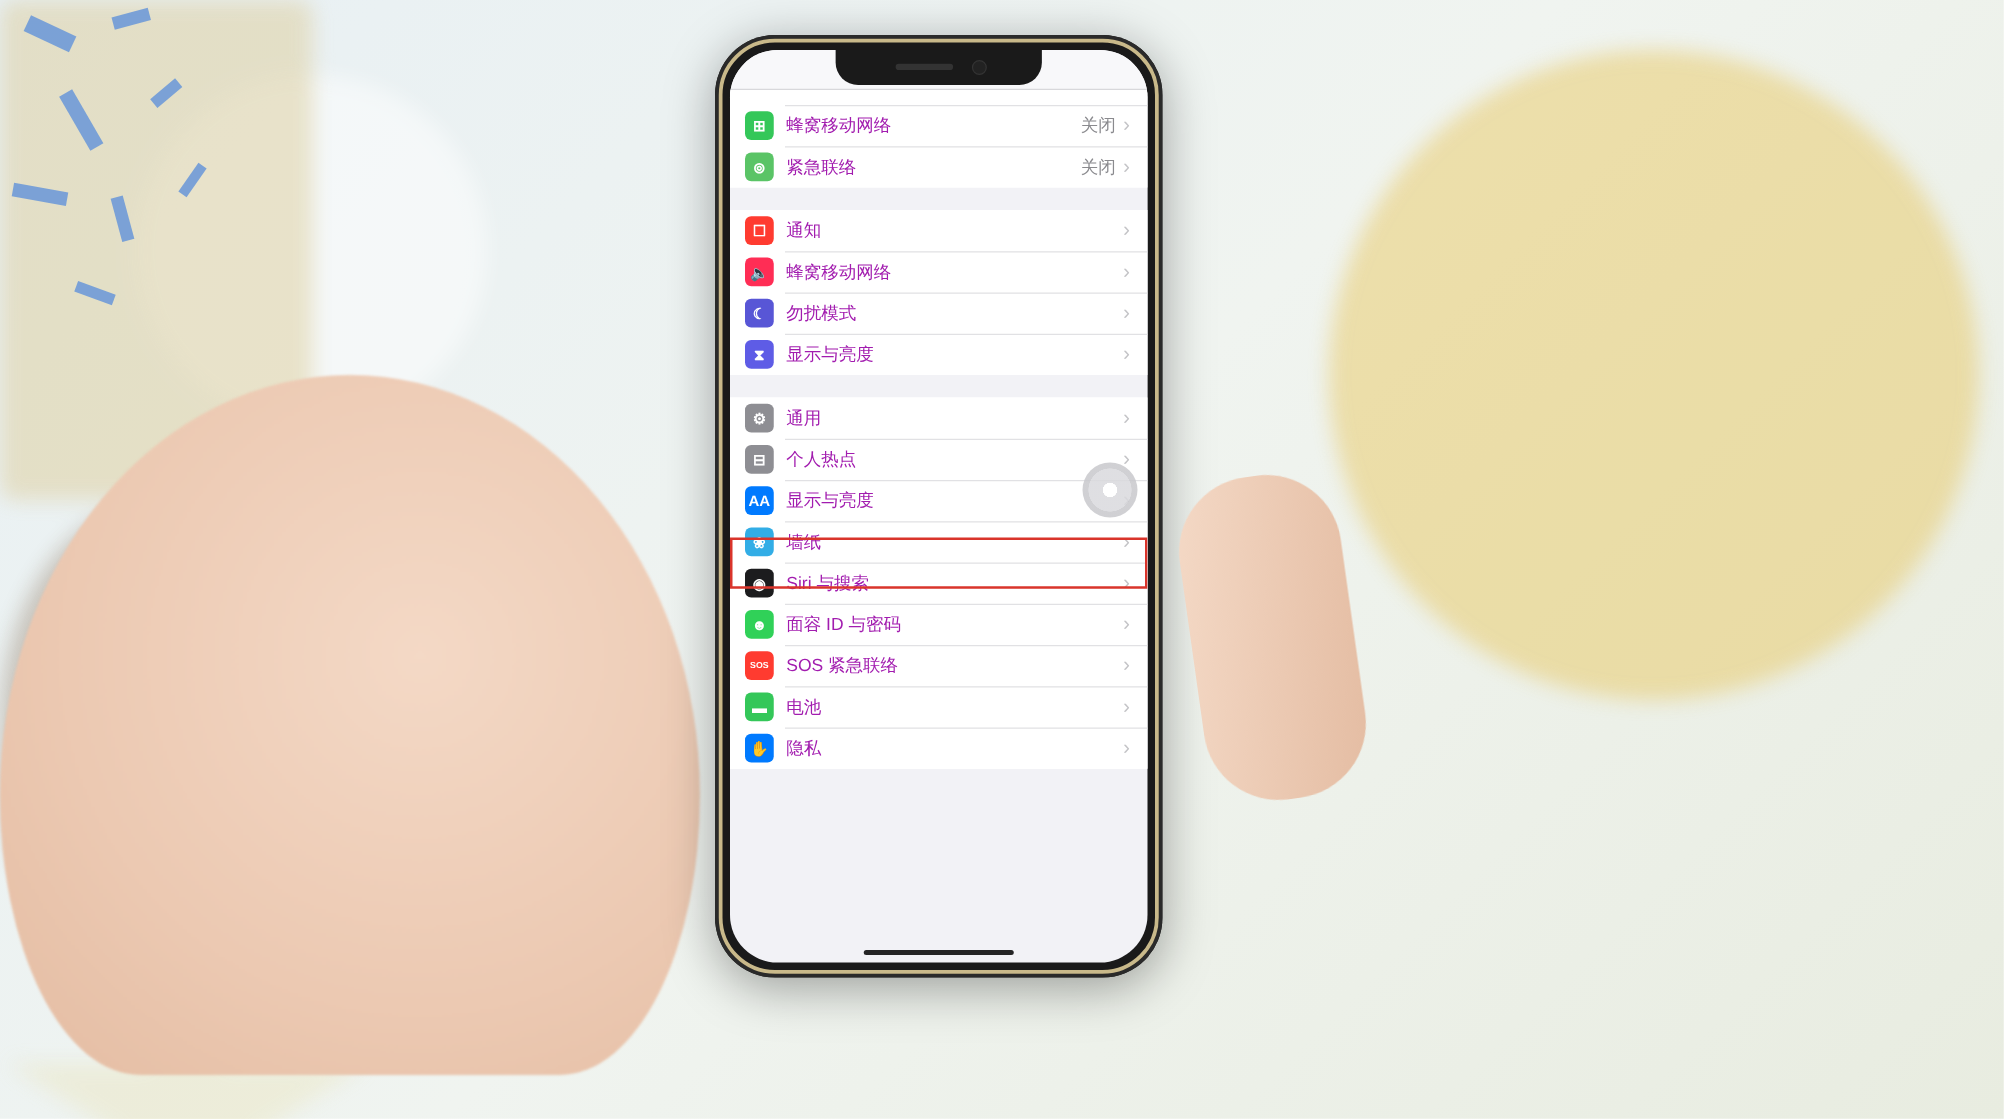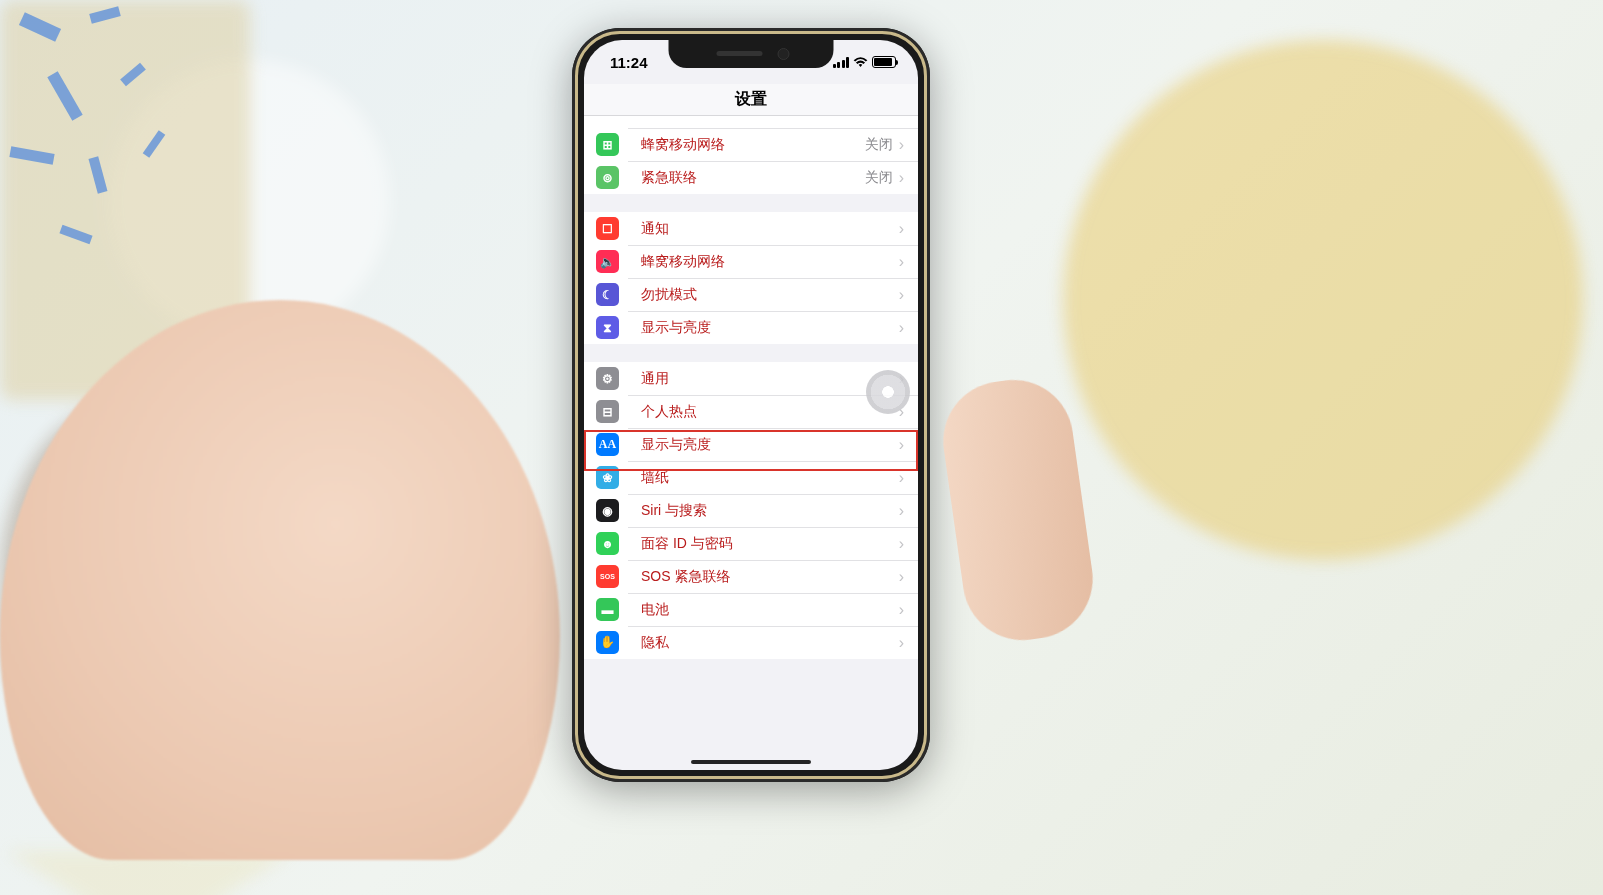--- a/index.html
+++ b/index.html
@@ -102,32 +102,32 @@
   .row + .row::before{
     content:""; position:absolute; left:44px; right:0; top:0;
     height:0.5px; background:#e1e1e4;
   }
   .row-partial-top{height:12px !important; overflow:hidden; align-items:flex-end;}
   .app-icon{
     width:23px; height:23px; border-radius:5px; margin-right:10px;
     display:flex; align-items:center; justify-content:center;
     font-size:11px; color:#fff; flex-shrink:0; font-weight:600;
   }
-  .row-label{flex:1; font-size:14px; color:#b91c1c;margin-left:12px;}
+  .row-label{flex:1; font-size:14px; color:#a21caf;}
   .row-value{font-size:14px; color:#8a8a8e; margin-right:6px;}
   .chevron{color:#c4c4c7;font-size:16px;line-height:1;}
   .toggle-off{
     width:40px;height:23px;background:#eee;border:1px solid #ddd;border-radius:12px;position:relative;
   }
   .toggle-off::after{content:"";position:absolute;left:1px;top:1px;width:19px;height:19px;background:#fff;border-radius:50%;box-shadow:0 1px 3px rgba(0,0,0,0.2);} .ic-green{background:#34c759;}
   .ic-green2{background:#30d158;} .ic-lightgreen{background:#5ac466;}
   .ic-red{background:#ff3b30;} .ic-pink{background:#ff2d55;}
   .ic-purple{background:#5856d6;} .ic-indigo{background:#5e5ce6;}
   .ic-gray{background:#8e8e93;} .ic-cyan{background:#32ade6;}
-  .ic-dblue{background:#007aff;font-family:Liberation Serif, serif;} .ic-black{background:#1c1c1e;}
+  .ic-dblue{background:#007aff;} .ic-black{background:#1c1c1e;}
 
   .assistive{
     position:absolute; right:8px; top:330px;
     width:44px;height:44px;border-radius:50%;
     background:radial-gradient(circle,#fff 0 18%,#d9d9dd 19% 55%,#c8c8cc 56% 100%);
     opacity:0.85; z-index:20;
   }
   .red-box{
     position:absolute; left:0; right:0; top:390px; height:41px;
     border:2.5px solid #d9342b; z-index:15; pointer-events:none;
@@ -159,35 +159,20 @@
 </div>
 
 <div class="hand"></div>
 <div class="fingers"></div>
 
 <div class="phone">
   <div class="phone-gold"></div>
   <div class="screen">
     <div class="notch"></div>
 
-    <div class="status-bar">
-      <span>11:24</span>
-      <div class="status-right">
-        <span class="sig-bars">
-            <span></span>
-            <span></span>
-            <span></span>
-            <span></span>
-          </span>
-        <svg class="wifi-i" viewBox="0 0 16 12">
-            <path d="M8 11 L6 8.5 Q8 7 10 8.5 Z M3 6 Q8 1.5 13 6 L11.3 7.6 Q8 4.7 4.7 7.6 Z M0.5 3.5 Q8 -3 15.5 3.5 L13.8 5 Q8 -0.4 2.2 5 Z" fill="#000"></path>
-          </svg>
-        <span class="batt"></span>
-      </div>
-    </div>
 
     <div class="nav-title">设置</div>
 
     <div class="list" id="list">
         <div class="group first-partial">
           <div class="row row-partial-top"></div>
           <div class="row">
             <span class="app-icon ic-green" style="font-size: 12px;">⊞</span>
             <span class="row-label">蜂窝移动网络</span>
             <span class="row-value">关闭</span>

